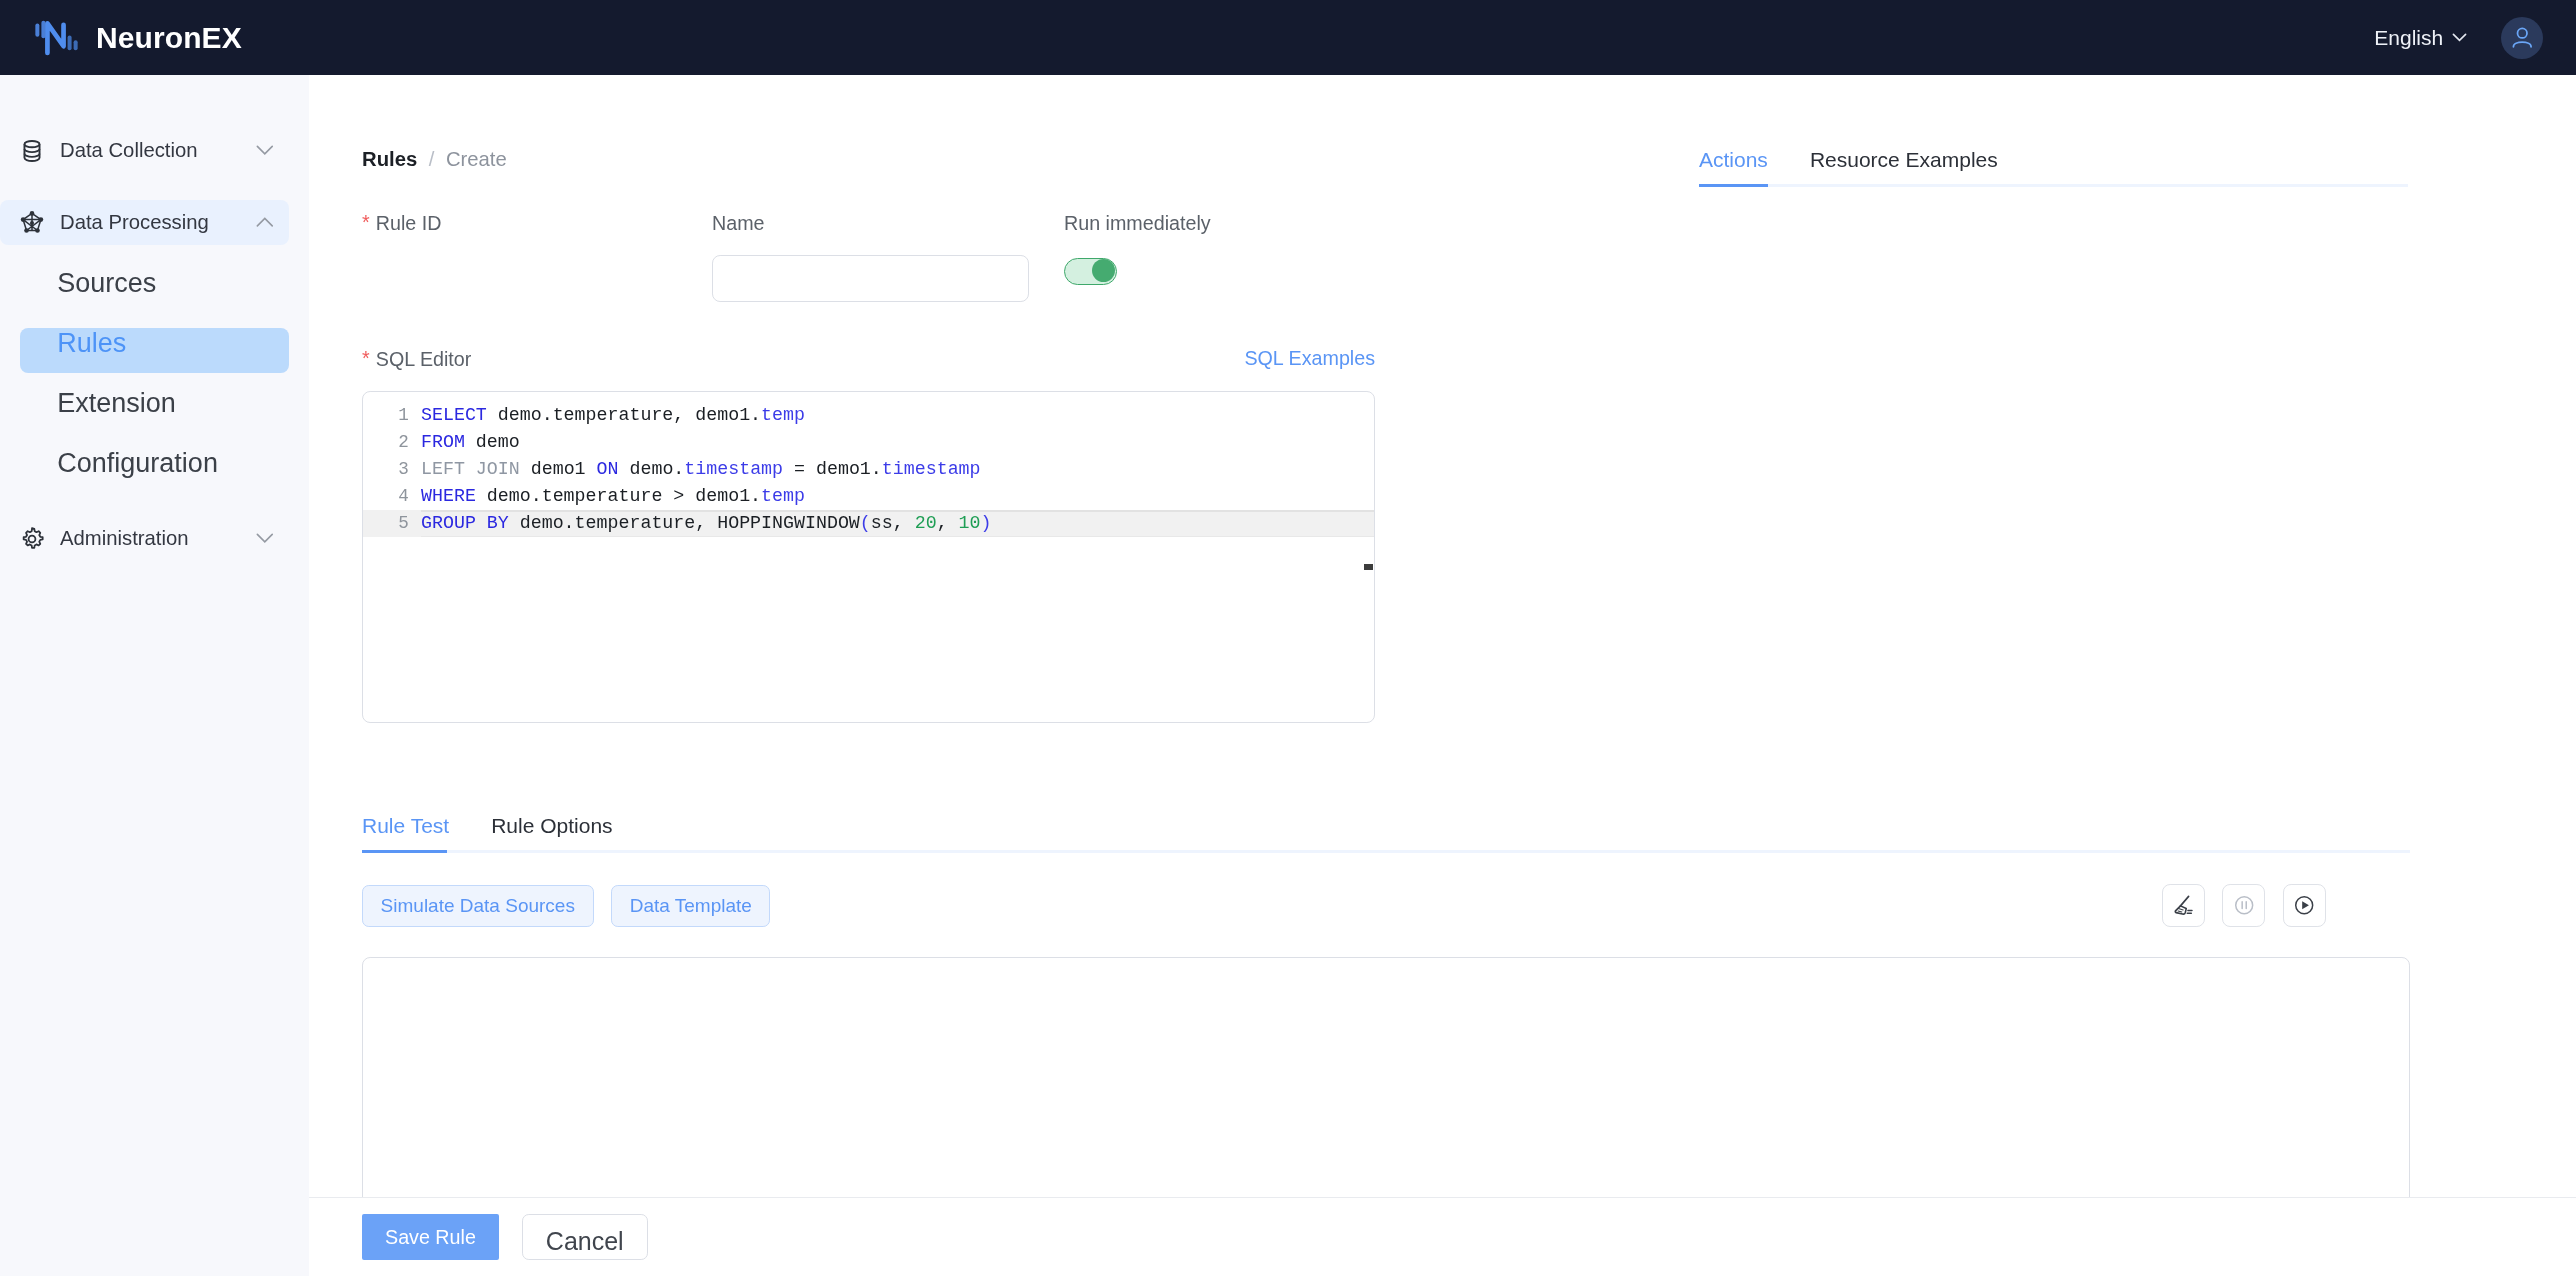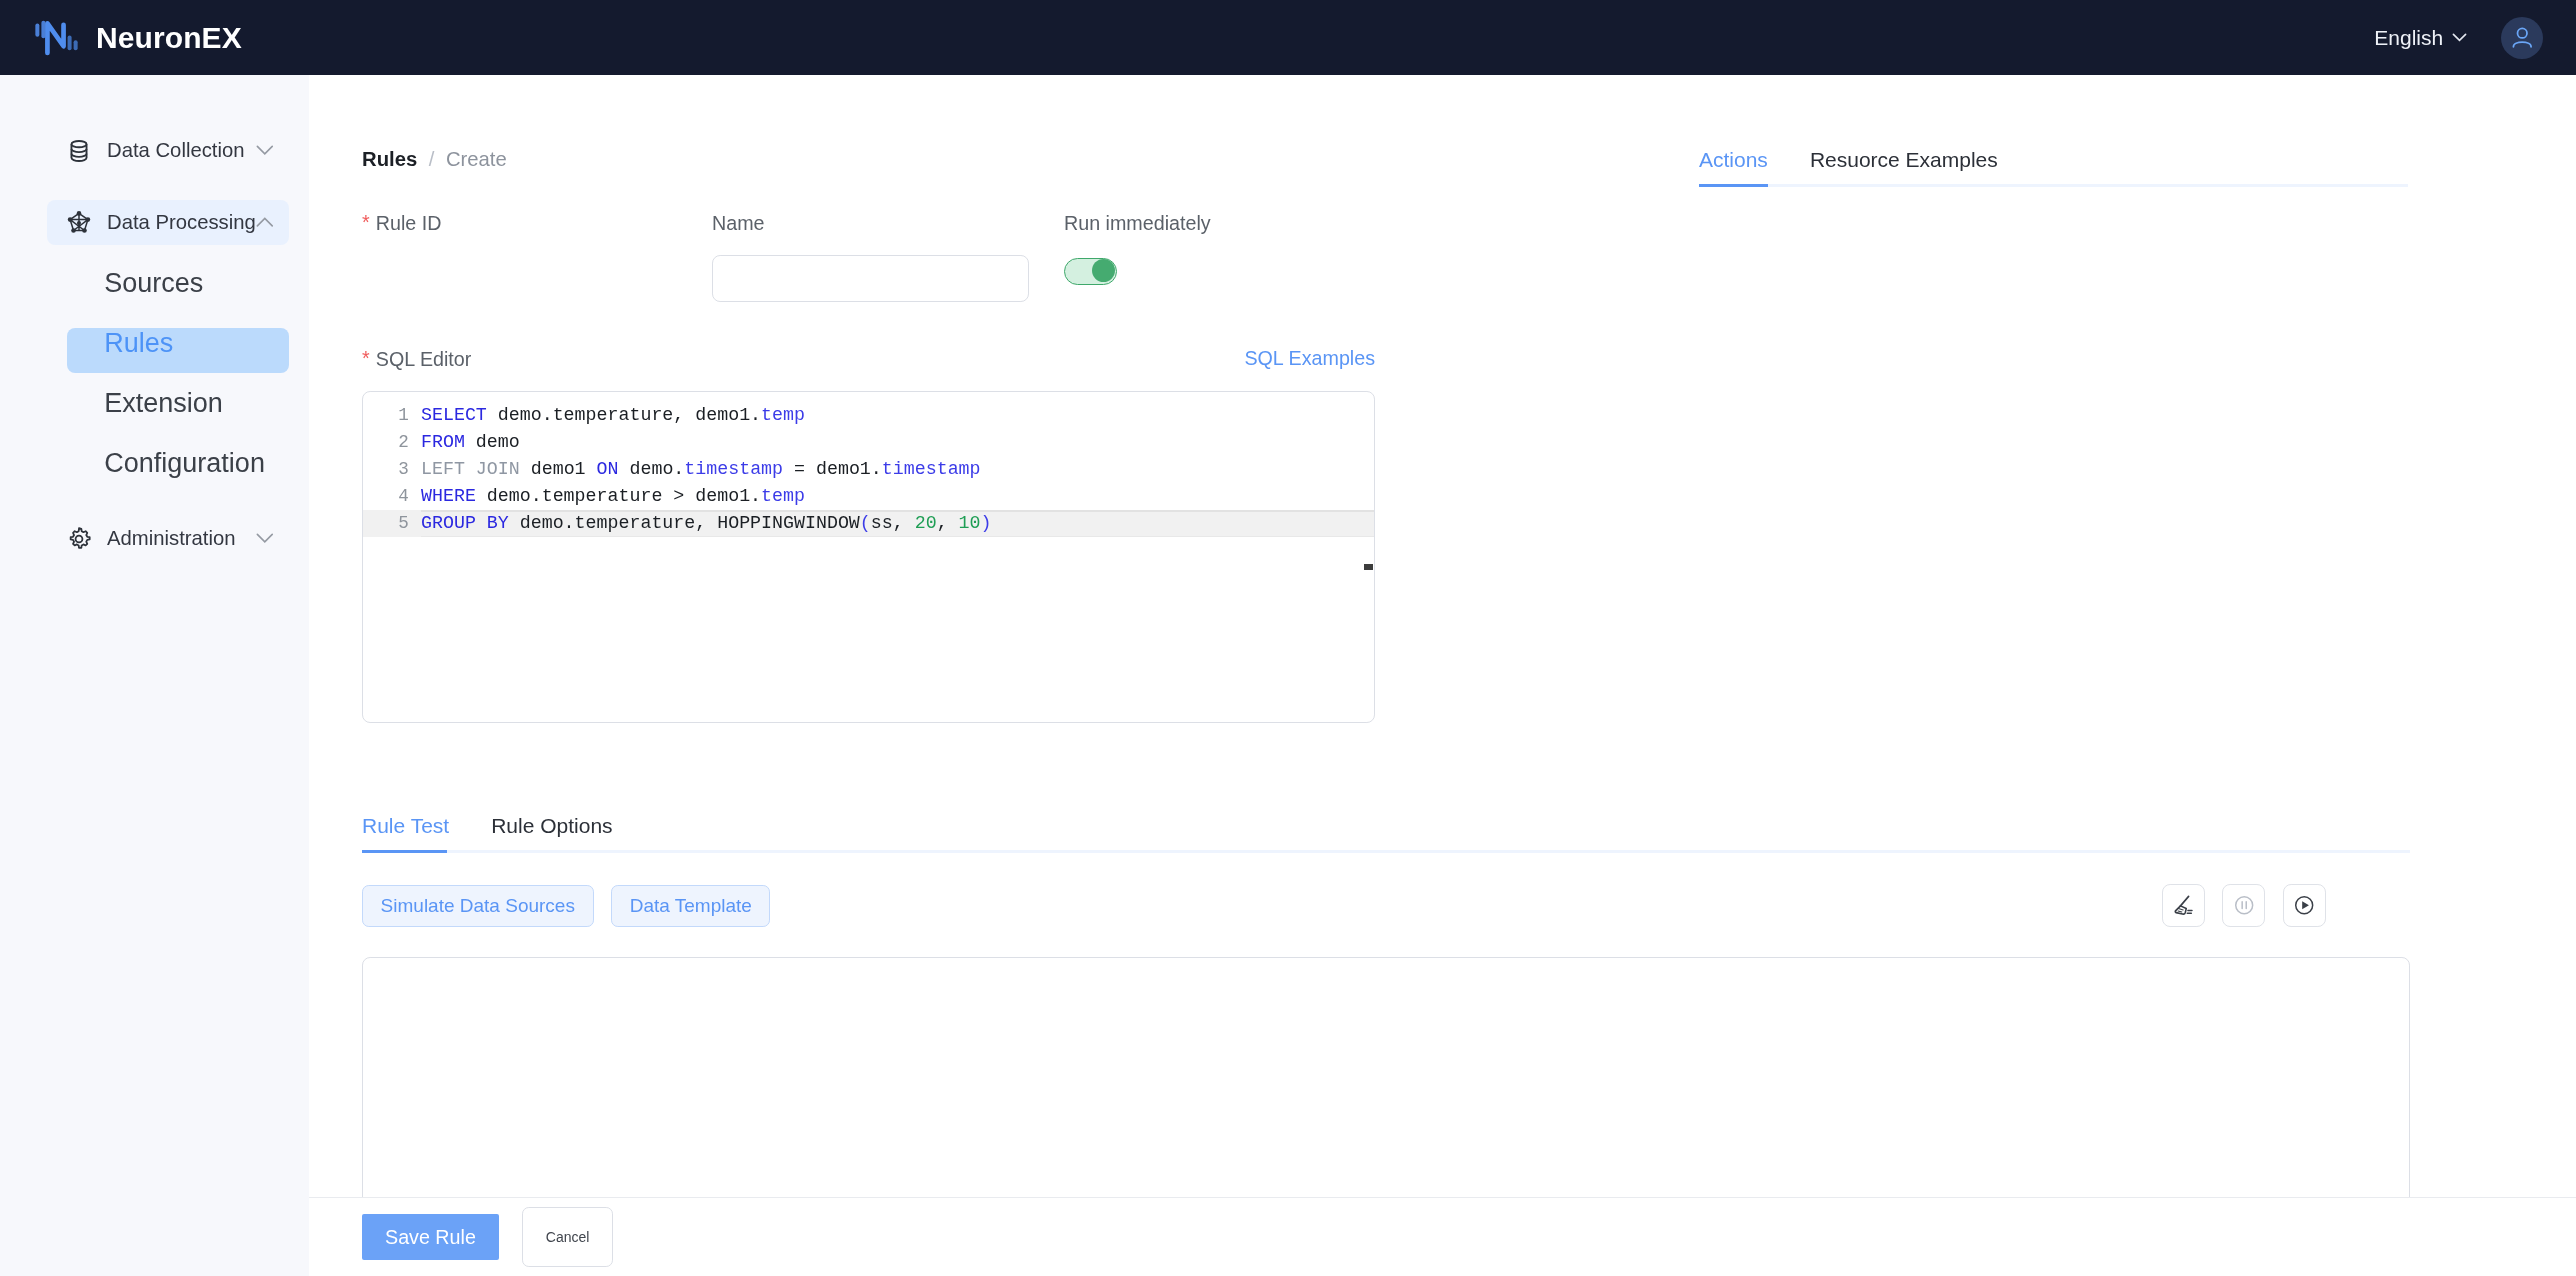--- a/index.html
+++ b/index.html
@@ -38,21 +38,20 @@
     background: #2b3a5c; display: flex; align-items: center;
     justify-content: center; cursor: pointer;
   }
 
   
   .sidebar {
     position: absolute; top: 75px; left: 0;
     width: 309px; height: 1202px;
     background: #f7f8fc;
     padding-top: 53px;
-    padding-left: 47px;
   }
   .nav-group {
     display: flex; align-items: center;
     height: 45px; margin: 0 20.3px 0 0;
     padding-left: 19px; border-radius: 8.1px;
     cursor: pointer;
   }
   .nav-group.open-hl { background: #e9f1fe; }
   .nav-group .ico { width: 26px; height: 26px; flex: 0 0 26px; display:block; }
   .nav-group .lbl {
@@ -226,23 +225,23 @@
     width: 2267px; height: 79px;
     background: #fff; border-top: 1.4px solid #e9ebef;
     display: flex; align-items: center; padding-left: 53px;
   }
   .btn-primary {
     height: 46px; padding: 0 23px; border: none; border-radius: 2px;
     background: #6ba2f7; color: #fff; font-size: 19.7px; cursor: pointer;
     font-family: "Liberation Sans", sans-serif;
   }
   .btn-default {
-    height: 60px; padding: 12px 23px; margin-left: 23px;
+    height: 46px; padding: 12px 23px; margin-left: 23px;
     border: 1.4px solid #dcdfe6; border-radius: 6.8px;
-    background: #fff; color: #40454d; font-size: 14px; cursor: pointer;
+    background: #fff; color: #40454d; font-size: 25px; cursor: pointer;
     font-family: "Liberation Sans", sans-serif;
   }
 </style>
 </head>
 <body>
 
 <div class="topbar">
   <div class="brand">
     <svg class="brand-logo" viewBox="0 0 70 54">
       <rect x="2" y="6" width="6" height="20" rx="3" fill="#4a7fd6"></rect>

